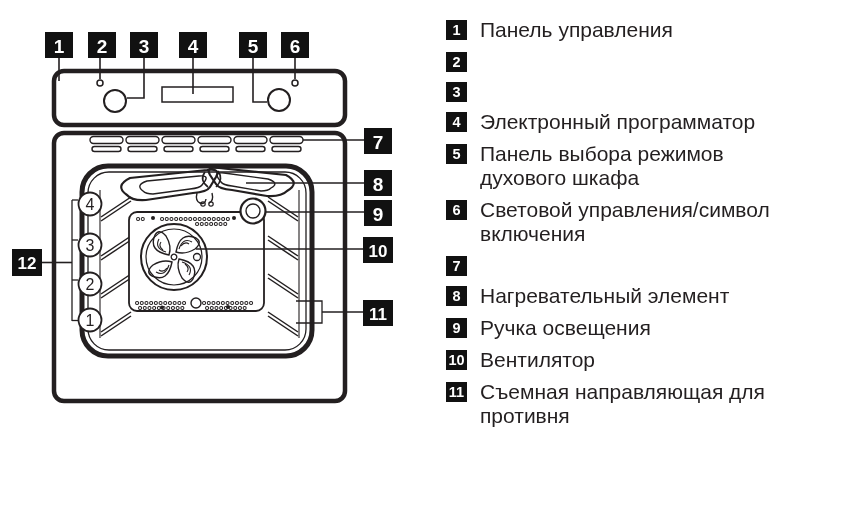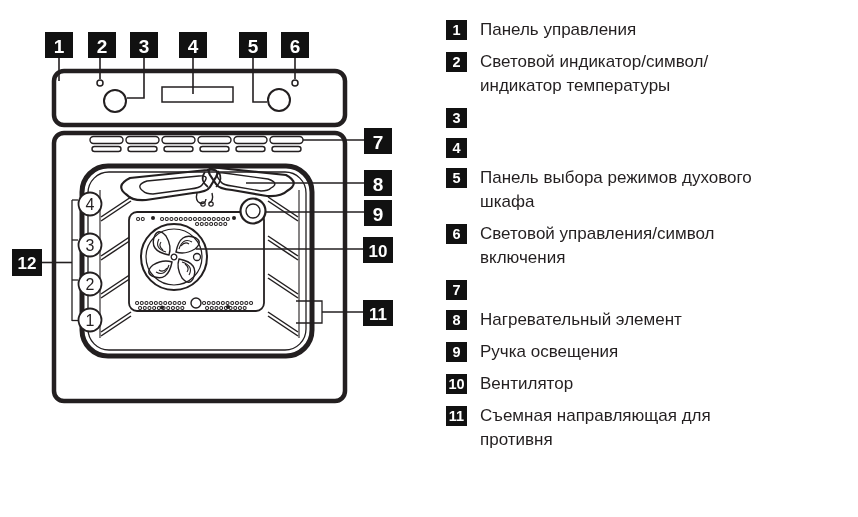--- a/index.html
+++ b/index.html
@@ -16,21 +16,21 @@
   .dots{stroke:#231f20;stroke-width:4;fill:none;stroke-dasharray:0.1 4.6;stroke-linecap:round;}
   .dots-inner{stroke:#ffffff;stroke-width:2;fill:none;stroke-dasharray:0.1 4.6;stroke-linecap:round;}
 
   .legend{position:absolute;left:446px;top:18px;display:flex;flex-direction:column;gap:8px;}
   .legend-item{display:flex;align-items:flex-start;}
   .lnum{
     flex:0 0 auto;min-width:21px;height:20px;padding:0 1px;box-sizing:border-box;
     background:#111111;color:#ffffff;font-weight:bold;font-size:14.5px;
     display:flex;align-items:center;justify-content:center;margin-right:13px;margin-top:2px;
   }
-  .ltext{font-size:17px;line-height:24px;max-width:300px;color:#231f20;}
+  .ltext{font-size:21px;line-height:24px;max-width:300px;color:#231f20;}
 </style>
 </head>
 <body>
 
 <div class="diagram-wrap">
 <svg width="430" height="517" viewBox="0 0 430 517" xmlns="http://www.w3.org/2000/svg">
   <defs>
     <g id="blade">
       <path d="M2,-5 Q6,-26 22,-19 Q29,-15 21,-8 Q11,-2 2,-5 Z"></path>
       <path d="M5,-8 Q9,-20 18,-15" stroke-width="1.1"></path>
@@ -209,27 +209,27 @@
 </svg>
 </div>
 
 <div class="legend">
   <div class="legend-item">
     <span class="lnum">1</span>
     <span class="ltext">Панель управления</span>
   </div>
   <div class="legend-item">
     <span class="lnum">2</span>
-    <span class="ltext">Световой индикатор/символ/индикатор температуры</span>
   </div>
   <div class="legend-item">
     <span class="lnum">3</span>
   </div>
   <div class="legend-item">
     <span class="lnum">4</span>
+    <span class="ltext">Электронный программатор</span>
   </div>
   <div class="legend-item">
     <span class="lnum">5</span>
     <span class="ltext">Панель выбора режимов духового шкафа</span>
   </div>
   <div class="legend-item">
     <span class="lnum">6</span>
     <span class="ltext">Световой управления/символ включения</span>
   </div>
   <div class="legend-item">

